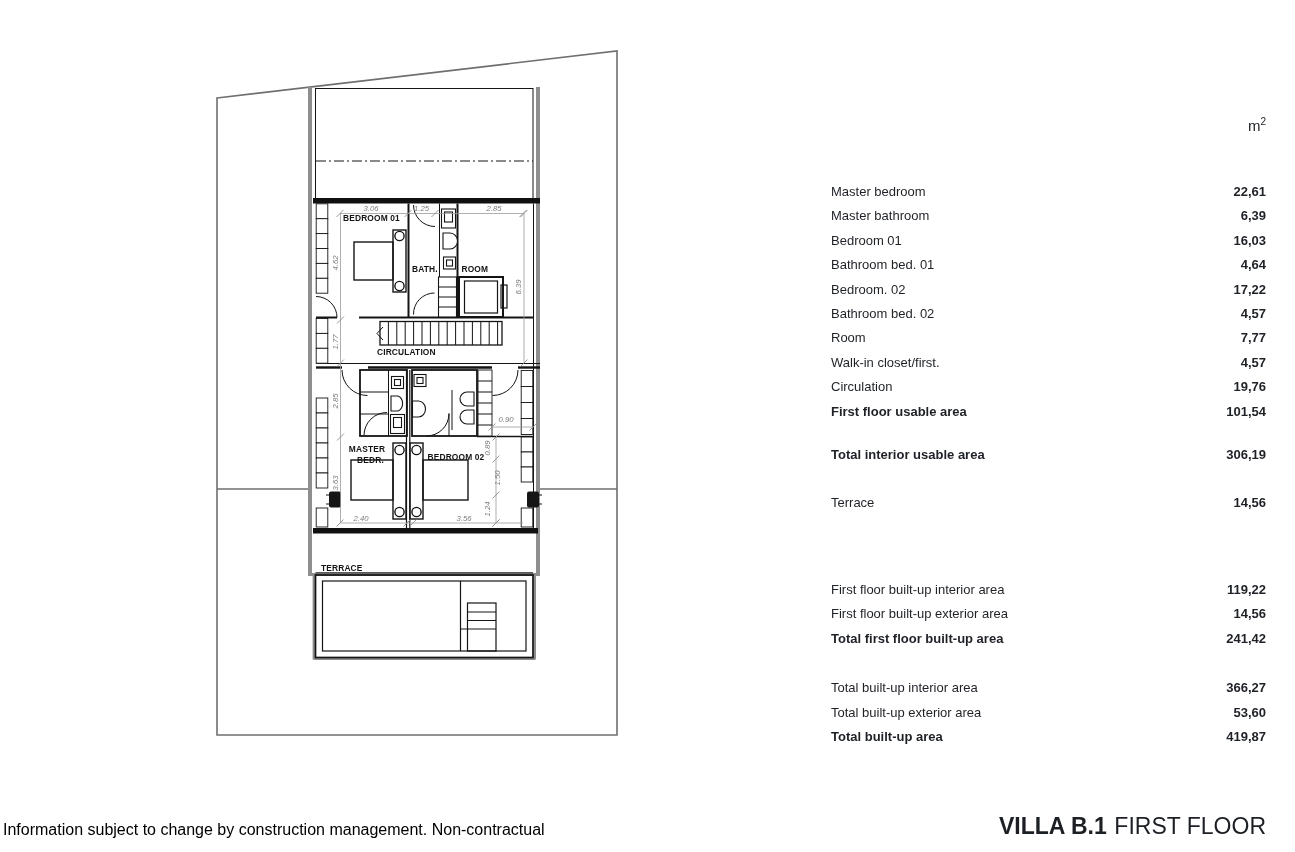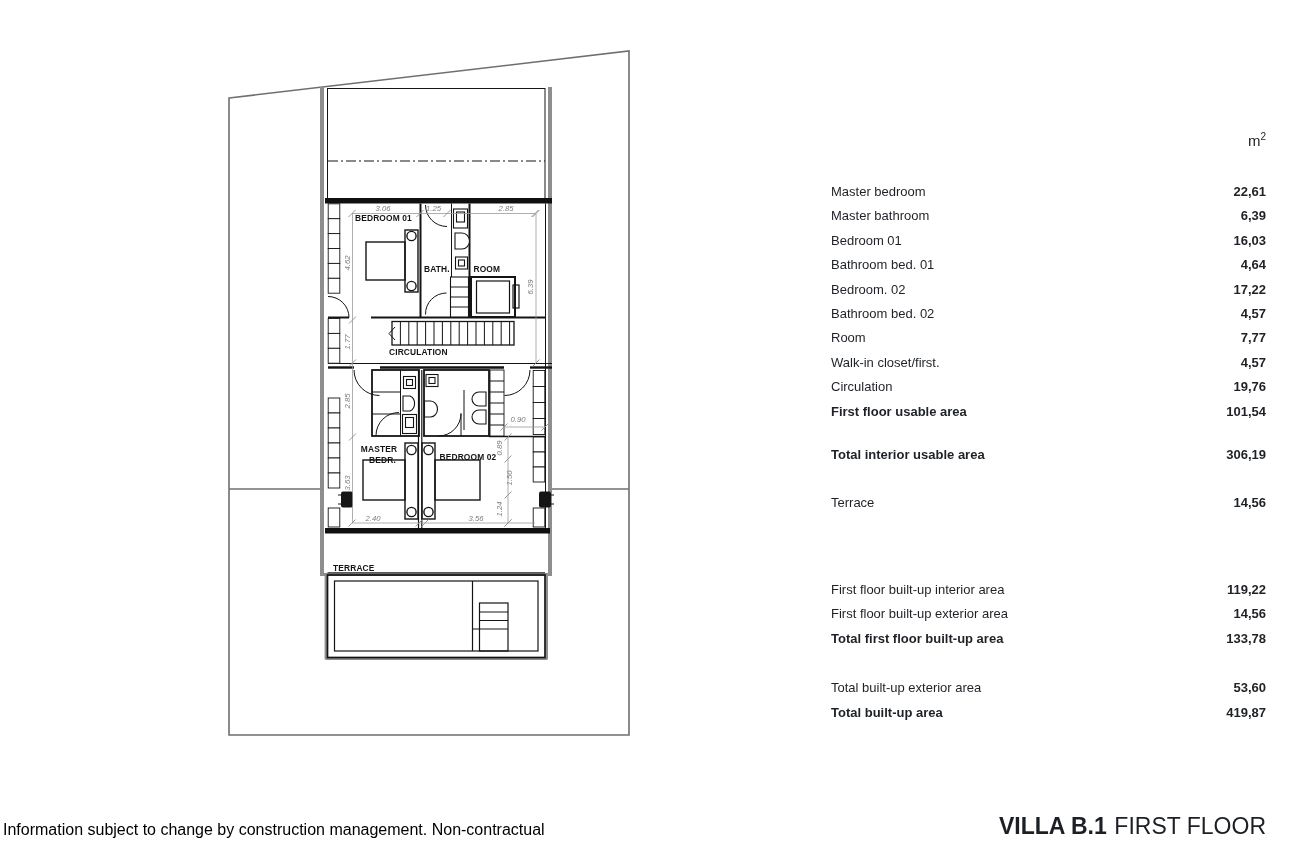--- a/index.html
+++ b/index.html
@@ -1,32 +1,32 @@
 <!DOCTYPE html>
 <html><head>
 <meta charset="utf-8">
 <style>
   html,body{margin:0;padding:0;background:#ffffff;}
   #stage{position:relative;width:1295px;height:852px;background:#ffffff;overflow:hidden;
          font-family:"Liberation Sans",sans-serif;color:#1e2126;}
   
-  #plan-wrap{position:absolute;left:12px;top:0;width:700px;height:800px;}
+  #plan-wrap{position:absolute;left:0;top:0;width:700px;height:800px;}
   svg text{font-family:"Liberation Sans",sans-serif;}
   .rlabel{font-weight:700;font-size:8.4px;fill:#141414;letter-spacing:.15px;}
   .dim{font-style:italic;font-size:7.7px;fill:#7c7c7c;}
   .wall{stroke:#141414;fill:none;}
   .thin{stroke:#141414;stroke-width:1;fill:none;}
   .gray{stroke:#8e8e8e;fill:none;}
   .plot{stroke:#6f6f6f;fill:none;}
   .dimline{stroke:#9a9a9a;stroke-width:.8;fill:none;}
   .tk{stroke:#8f8f8f;stroke-width:.9;fill:none;}
   .cell{stroke:#141414;stroke-width:.9;fill:#fff;}
   .fix{stroke:#141414;stroke-width:1.1;fill:#fff;}
   
-  #unit{position:absolute;left:831px;top:131px;width:435px;text-align:right;
+  #unit{position:absolute;left:831px;top:116px;width:435px;text-align:right;
         font-size:15px;color:#23262b;}
   #unit sup{font-size:10px;}
   #areas{position:absolute;left:831px;top:180px;width:435px;font-size:13px;line-height:24.4px;}
   .arow{display:flex;justify-content:space-between;}
   .alabel{font-weight:400;}
   .aval{font-weight:700;text-align:center;}
   .b .alabel{font-weight:700;}
   .mt1{margin-top:19px;}
   .mt2{margin-top:24px;}
   .mt3{margin-top:62px;}
@@ -356,25 +356,29 @@
       <div class="arow">
           <span class="alabel">First floor built-up interior area</span>
           <span class="aval">119,22</span>
         </div>
       <div class="arow">
           <span class="alabel">First floor built-up exterior area</span>
           <span class="aval">14,56</span>
         </div>
       <div class="arow b">
           <span class="alabel">Total first floor built-up area</span>
-          <span class="aval">133,78</span>
+          <span class="aval">241,42</span>
         </div>
     </div>
 
     <div class="mt4">
+      <div class="arow">
+          <span class="alabel">Total built-up interior area</span>
+          <span class="aval">366,27</span>
+        </div>
       <div class="arow">
           <span class="alabel">Total built-up exterior area</span>
           <span class="aval">53,60</span>
         </div>
       <div class="arow b">
           <span class="alabel">Total built-up area</span>
           <span class="aval">419,87</span>
         </div>
     </div>
   </div>

